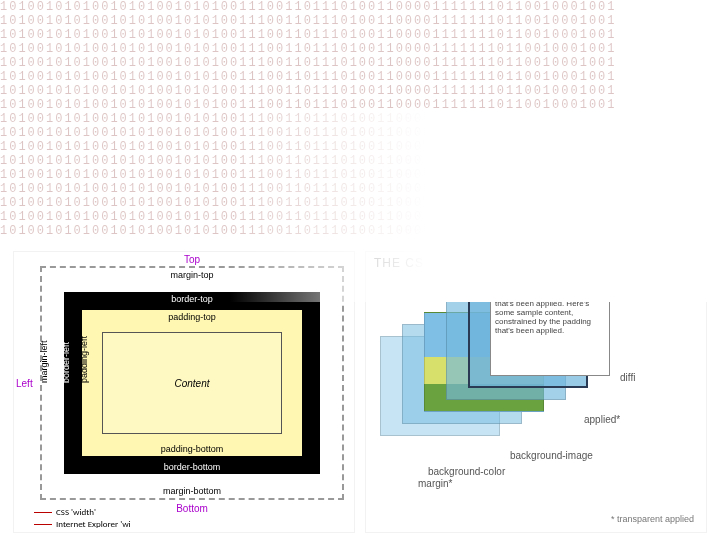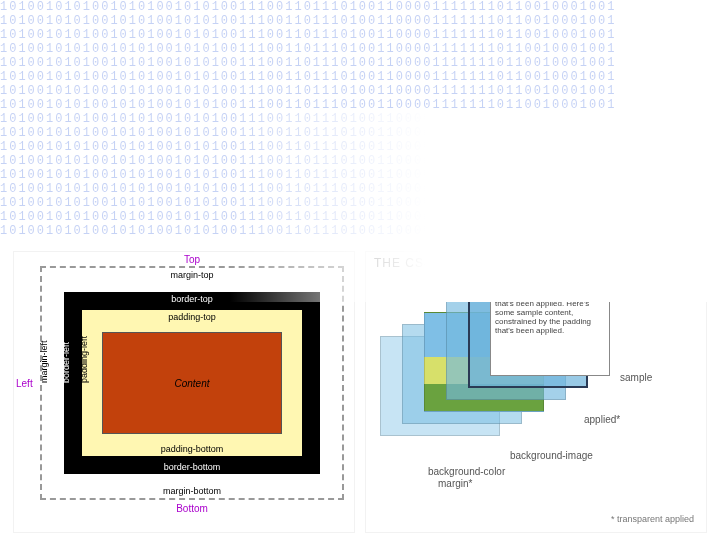--- a/index.html
+++ b/index.html
@@ -24,21 +24,21 @@
     z-index: 0;
     opacity: 0.25;
   }
   .bg-binary span {
     display: block;
     font-family: "Courier New", monospace;
     font-size: 12px;
     line-height: 14px;
     letter-spacing: 2px;
     white-space: nowrap;
-    color: #1d4ed8;
+    color: #7f1d1d;
   }
   .title {
     position: absolute;
     top: 2px;
     left: 38px;
     font-size: 28px;
     font-weight: 700;
     color: #2a2a2a;
     z-index: 10;
   }
@@ -112,21 +112,21 @@
     inset: 26px 24px;
     background: #000;
   }
   .padding-box {
     inset: 44px 42px;
     background: #fff7b2;
     border: 0;
   }
   .content-box {
     inset: 66px 62px;
-    background: #c2410c;
+    background: #fef9c3;
     border: 1px solid #555;
   }
   .edge-label {
     position: absolute;
     font-size: 9px;
     white-space: nowrap;
   }
   .edge-top { top: 2px; left: 50%; transform: translateX(-50%); }
   .edge-bottom { bottom: 2px; left: 50%; transform: translateX(-50%); }
   .edge-left { left: 2px; top: 50%; transform: translateY(-50%) rotate(-90deg); transform-origin: left center; }
@@ -187,21 +187,21 @@
     position: absolute;
     font-size: 10px;
     color: #555;
     white-space: nowrap;
   }
   .lbl-content { left: 246px; top: 20px; }
   .lbl-border  { left: 246px; top: 116px; }
   .lbl-padding { left: 210px; top: 158px; }
   .lbl-bgimg   { left: 136px; top: 194px; }
   .lbl-bgcol   { left: 54px;  top: 210px; }
-  .lbl-margin  { left: 20px;   top: 222px; padding-left: 44px; }
+  .lbl-margin  { left: 0;   top: 222px; padding-left: 44px; }
   .dr-note {
     position: absolute;
     right: 4px;
     bottom: 2px;
     font-size: 9px;
     color: #777;
   }
   .shadow-mask {
     position: absolute;
     top: 112px;
@@ -262,37 +262,41 @@
         </div>
         <div class="nest padding-box">
           <span class="edge-label edge-top">padding-top</span>
           <span class="edge-label edge-bottom">padding-bottom</span>
           <span class="edge-label edge-left">padding-left</span>
         </div>
         <div class="nest content-box">
           <span style="font-style:italic">Content</span>
         </div>
       </div>
+      <div class="legend-left">
+        <div class="rowln">CSS 'width'</div>
+        <div class="rowln">Internet Explorer 'wi</div>
+      </div>
     </div>
 
     <div class="diagram-right">
       <div class="dr-inner">
         <div class="dr-title">THE CSS BOX MODEL HIERARCHY</div>
 
         <div class="stack">
           <div class="layer l-margin"></div>
           <div class="layer l-bgcolor"></div>
           <div class="layer l-bgimage"></div>
           <div class="layer l-padding"></div>
           <div class="layer l-border"></div>
           <div class="layer l-content">Here's some sample content, constrained by the padding that's been applied. Here's some sample content, constrained by the padding that's been applied.</div>
         </div>
 
         <div class="layer-label lbl-content">(content)</div>
-        <div class="layer-label lbl-border">sample</div>
+        <div class="layer-label lbl-border">diffi</div>
         <div class="layer-label lbl-padding">applied*</div>
         <div class="layer-label lbl-bgimg">background-image</div>
         <div class="layer-label lbl-bgcol">background-color</div>
         <div class="layer-label lbl-margin">margin*</div>
 
         <div class="dr-note">* transparent applied</div>
       </div>
     </div>
 
   </div>

